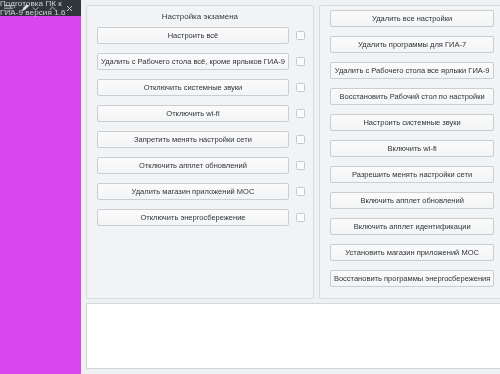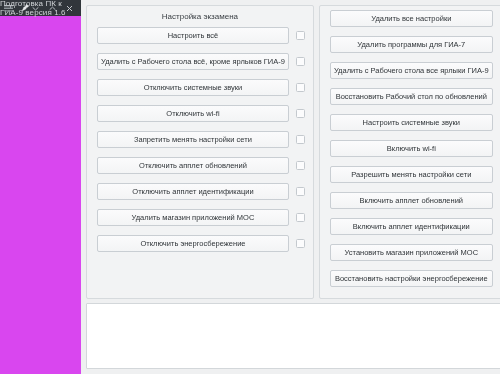--- a/index.html
+++ b/index.html
@@ -230,24 +230,20 @@
           </div>
           <div class="row">
             <div class="action-button">Запретить менять настройки сети</div>
             <div class="check-box"></div>
           </div>
           <div class="row">
             <div class="action-button">Отключить апплет обновлений</div>
             <div class="check-box"></div>
           </div>
           <div class="row">
-            <div class="action-button">Отключить апплет идентификации</div>
-            <div class="check-box"></div>
-          </div>
-          <div class="row">
             <div class="action-button">Удалить магазин приложений МОС</div>
             <div class="check-box"></div>
           </div>
           <div class="row">
             <div class="action-button">Отключить энергосбережение</div>
             <div class="check-box"></div>
           </div>
 
         </div>
       </div>
@@ -261,21 +257,21 @@
           </div>
           <div class="row">
             <div class="action-button">Удалить программы для ГИА-7</div>
             <div class="check-box"></div>
           </div>
           <div class="row">
             <div class="action-button">Удалить с Рабочего стола все ярлыки ГИА-9</div>
             <div class="check-box"></div>
           </div>
           <div class="row">
-            <div class="action-button">Восстановить Рабочий стол по обновлений</div>
+            <div class="action-button">Восстановить Рабочий стол по настройки</div>
             <div class="check-box"></div>
           </div>
           <div class="row">
             <div class="action-button">Настроить системные звуки</div>
             <div class="check-box"></div>
           </div>
           <div class="row">
             <div class="action-button">Включить wi-fi</div>
             <div class="check-box"></div>
           </div>
@@ -289,21 +285,21 @@
           </div>
           <div class="row">
             <div class="action-button">Включить апплет идентификации</div>
             <div class="check-box"></div>
           </div>
           <div class="row">
             <div class="action-button">Установить магазин приложений МОС</div>
             <div class="check-box"></div>
           </div>
           <div class="row">
-            <div class="action-button">Восстановить настройки энергосбережение</div>
+            <div class="action-button">Восстановить программы энергосбережения</div>
             <div class="check-box"></div>
           </div>
 
         </div>
       </div>
 
     </div>
 
     <div id="log-area" placeholder=""></div>
 

